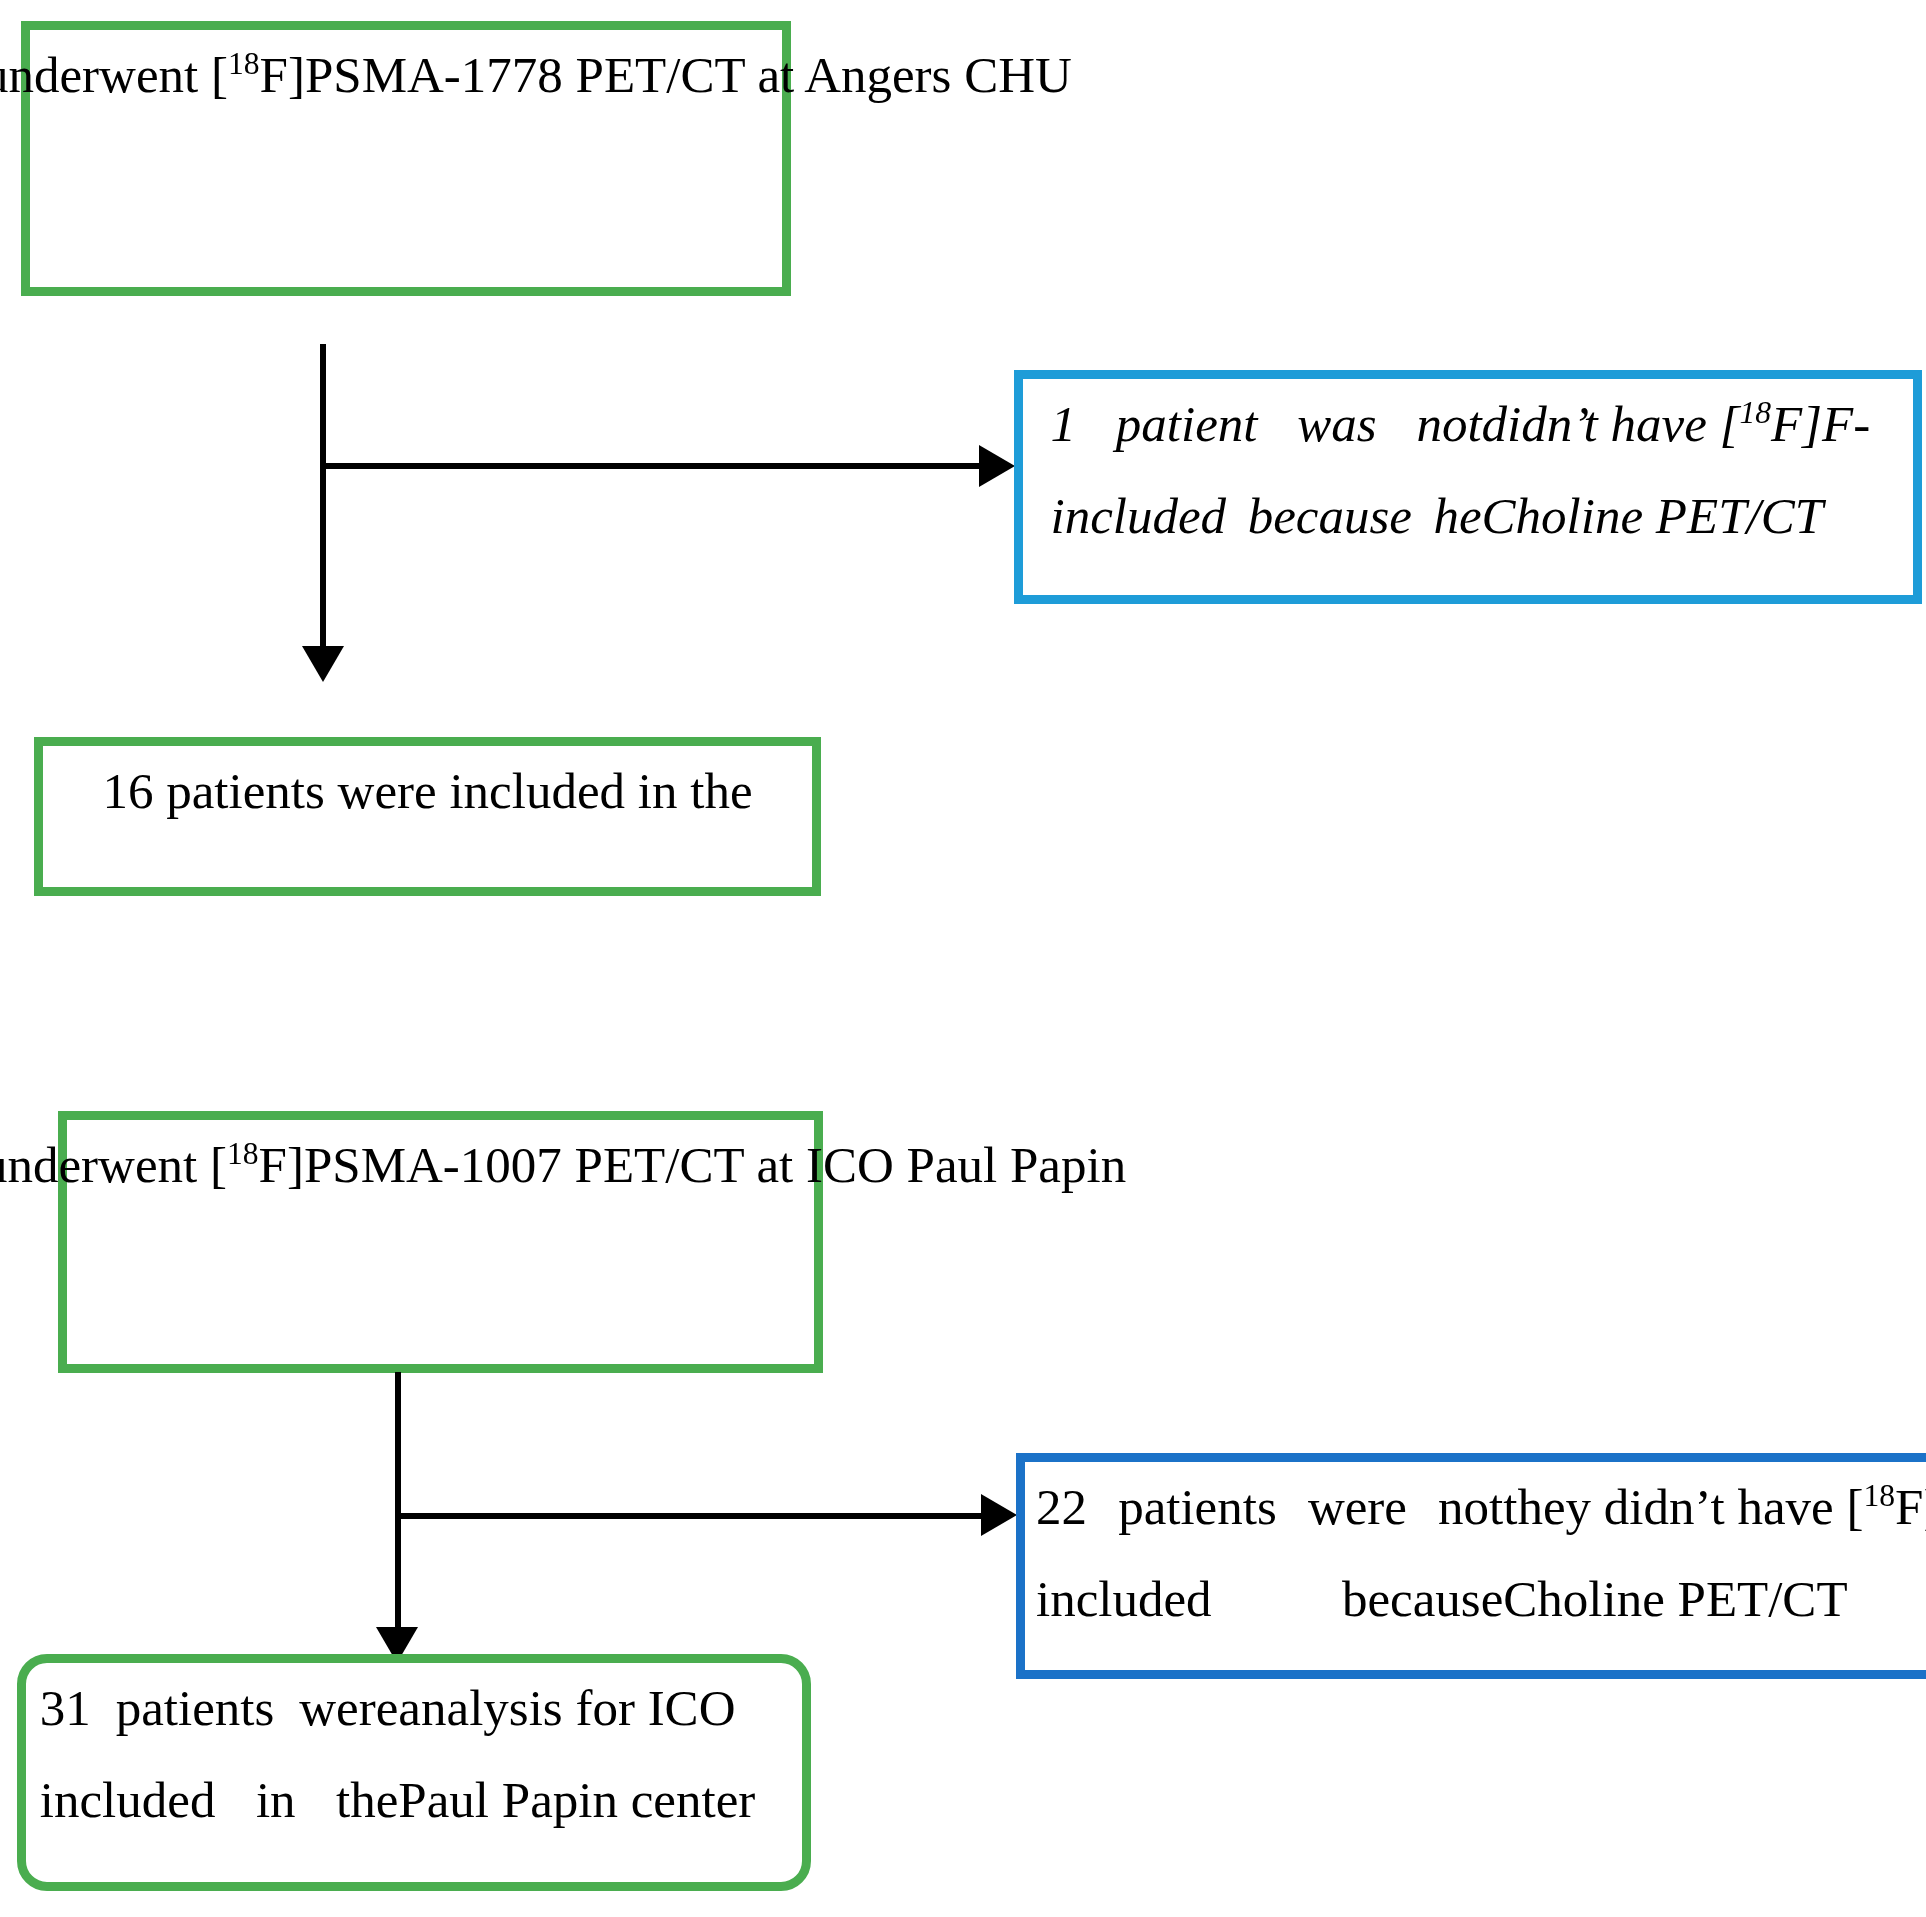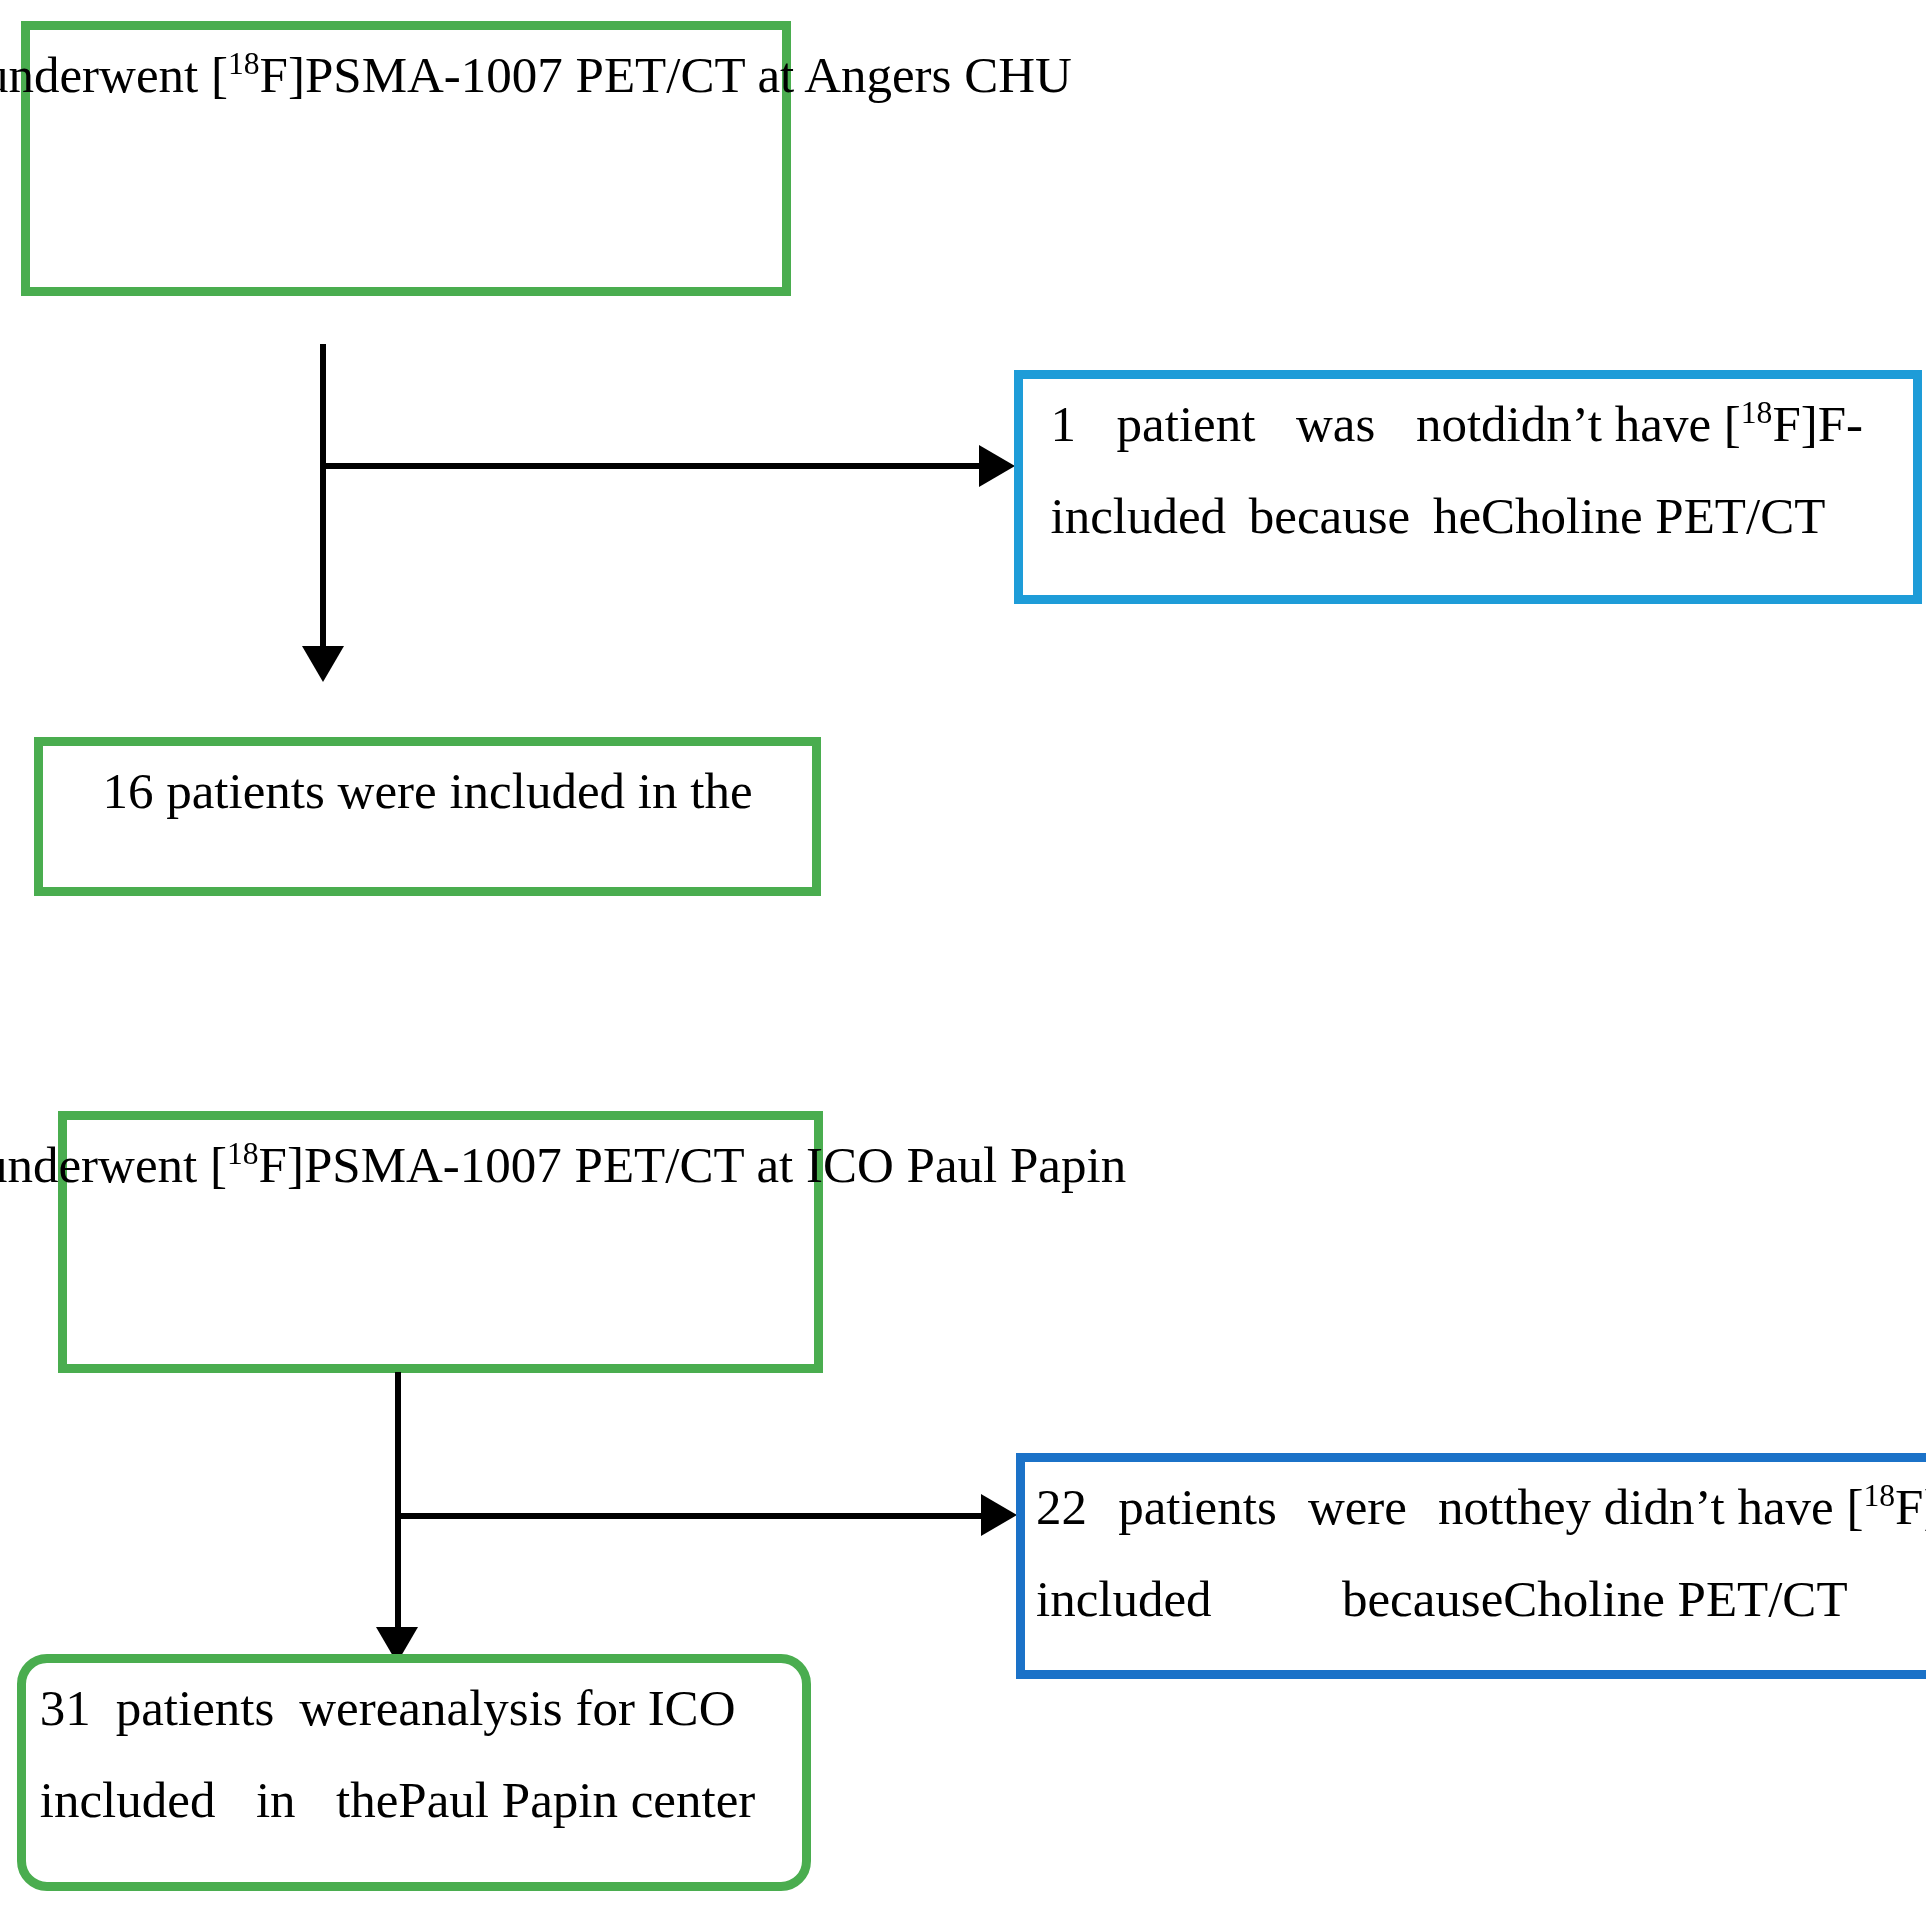--- a/index.html
+++ b/index.html
@@ -74,30 +74,30 @@
   #arrow2-hline { left: 395px;  top: 1513px; width: 587px; height: 5.5px; }
   #arrow2-hhead { left: 981px; top: 1494px; }
 </style>
 </head>
 <body>
 
 <div id="canvas">
 
   <div class="box green" id="box-angers-total" style="border-color: rgb(74, 173, 79);">
     <p class="line">17 patients underwent [<sup>18</sup>F]PSMA-</p>
-    <p class="line">1007 PET/CT at Angers CHU</p>
+    <p class="line">1778 PET/CT at Angers CHU</p>
   </div>
 
   <div class="vline" id="arrow1-vline" style="background-color: rgb(0, 0, 0);"></div>
   <div class="head-down" id="arrow1-vhead" style="border-top-color: rgb(0, 0, 0);"></div>
 
   <div class="hline" id="arrow1-hline" style="background-color: rgb(0, 0, 0);"></div>
   <div class="head-right" id="arrow1-hhead" style="border-left-color: rgb(0, 0, 0);"></div>
 
-  <div class="box blue-top justify" id="box-angers-excluded" style="border-color: rgb(30, 156, 216);">
+  <div class="box blue-top justify" id="box-angers-excluded" style="border-color: rgb(30, 156, 216); font-style: italic;">
     <p class="line stretch">1 patient was not included because he</p>
     <p class="line">didn’t have [<sup>18</sup>F]F-Choline PET/CT</p>
   </div>
 
   <div class="box green justify" id="box-angers-included" style="border-color: rgb(74, 173, 79);">
     <p class="line stretch">16 patients were included in the</p>
   </div>
 
   <div class="box green" id="box-ico-total" style="border-color: rgb(74, 173, 79);">
     <p class="line">53 patients underwent [<sup>18</sup>F]PSMA-</p>

